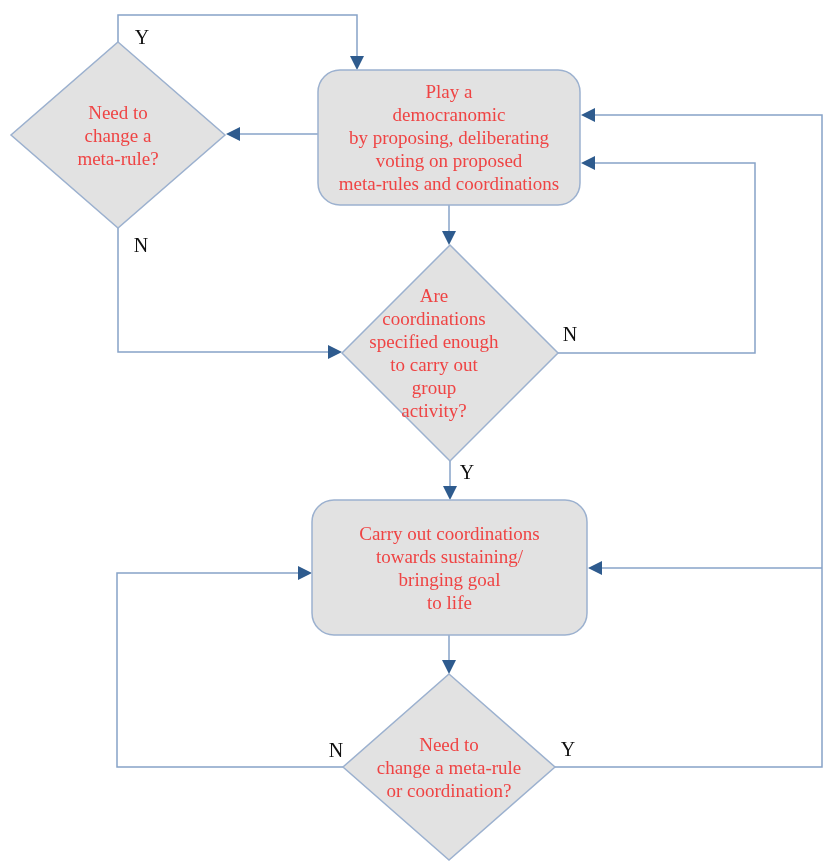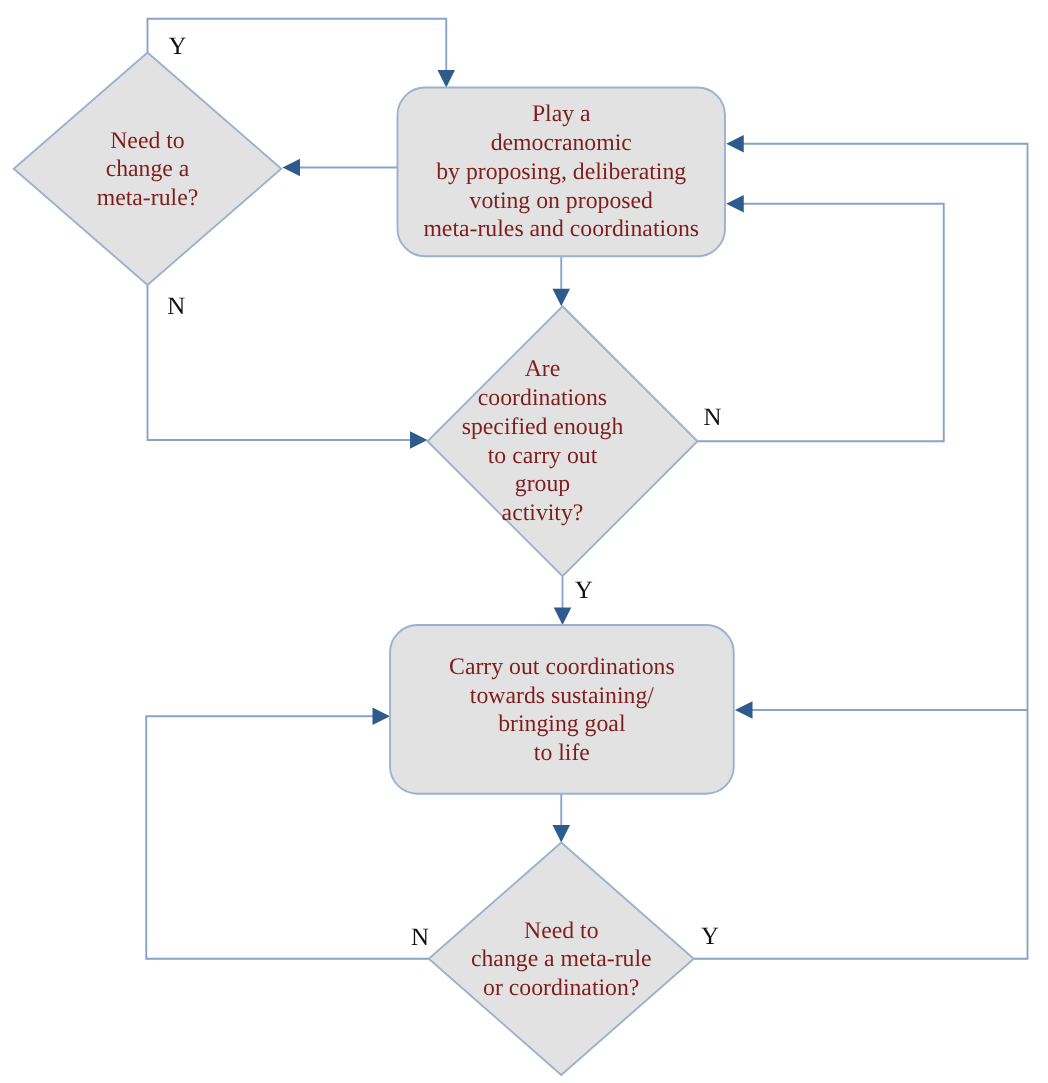--- a/index.html
+++ b/index.html
@@ -36,21 +36,21 @@
   }
   .node-label {
     position: absolute;
     display: flex;
     align-items: center;
     justify-content: center;
     text-align: center;
     white-space: pre-line;
     font-size: 19px;
     line-height: 23px;
-    color: #7f1d1d;
+    color: #ef4444;
   }
   .edge-label {
     position: absolute;
     transform: translate(-50%, -50%);
     font-size: 20px;
     line-height: 20px;
     color: #111111;
   }
 </style>
 </head>

